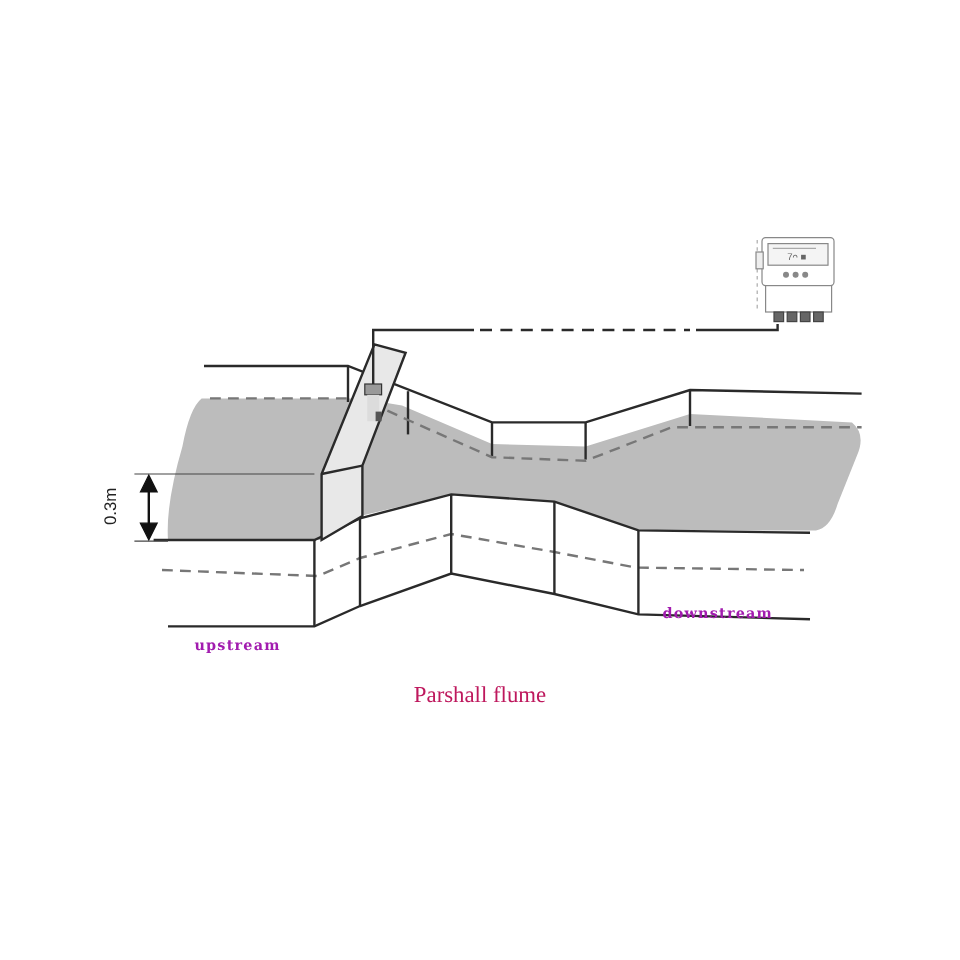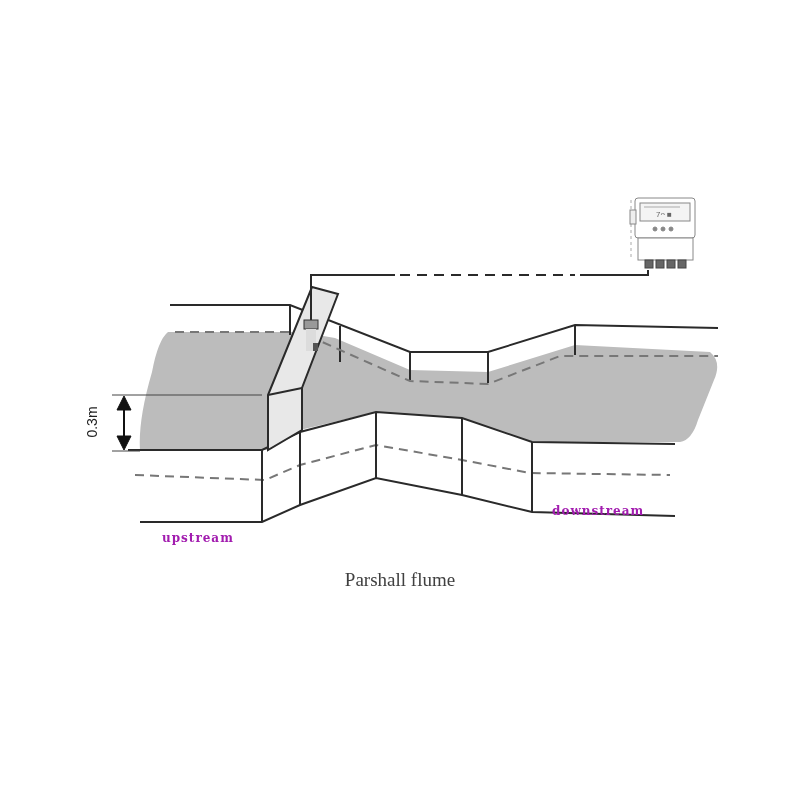--- a/index.html
+++ b/index.html
@@ -35,21 +35,21 @@
     }
     .lbl-up { left: 162px; top: 531px; }
     .lbl-down { left: 552px; top: 504px; }
     .caption {
       font-family: "Liberation Serif", serif;
       font-size: 19px;
       left: 0;
       width: 800px;
       text-align: center;
       top: 569px;
-      color: #404040;
+      color: #be185d;
     }
     .dim-label {
       font-family: "Liberation Sans", sans-serif;
       font-size: 14px;
       color: #222;
       left: 72px;
       top: 414px;
       transform: rotate(-90deg);
       transform-origin: center;
       width: 40px;

